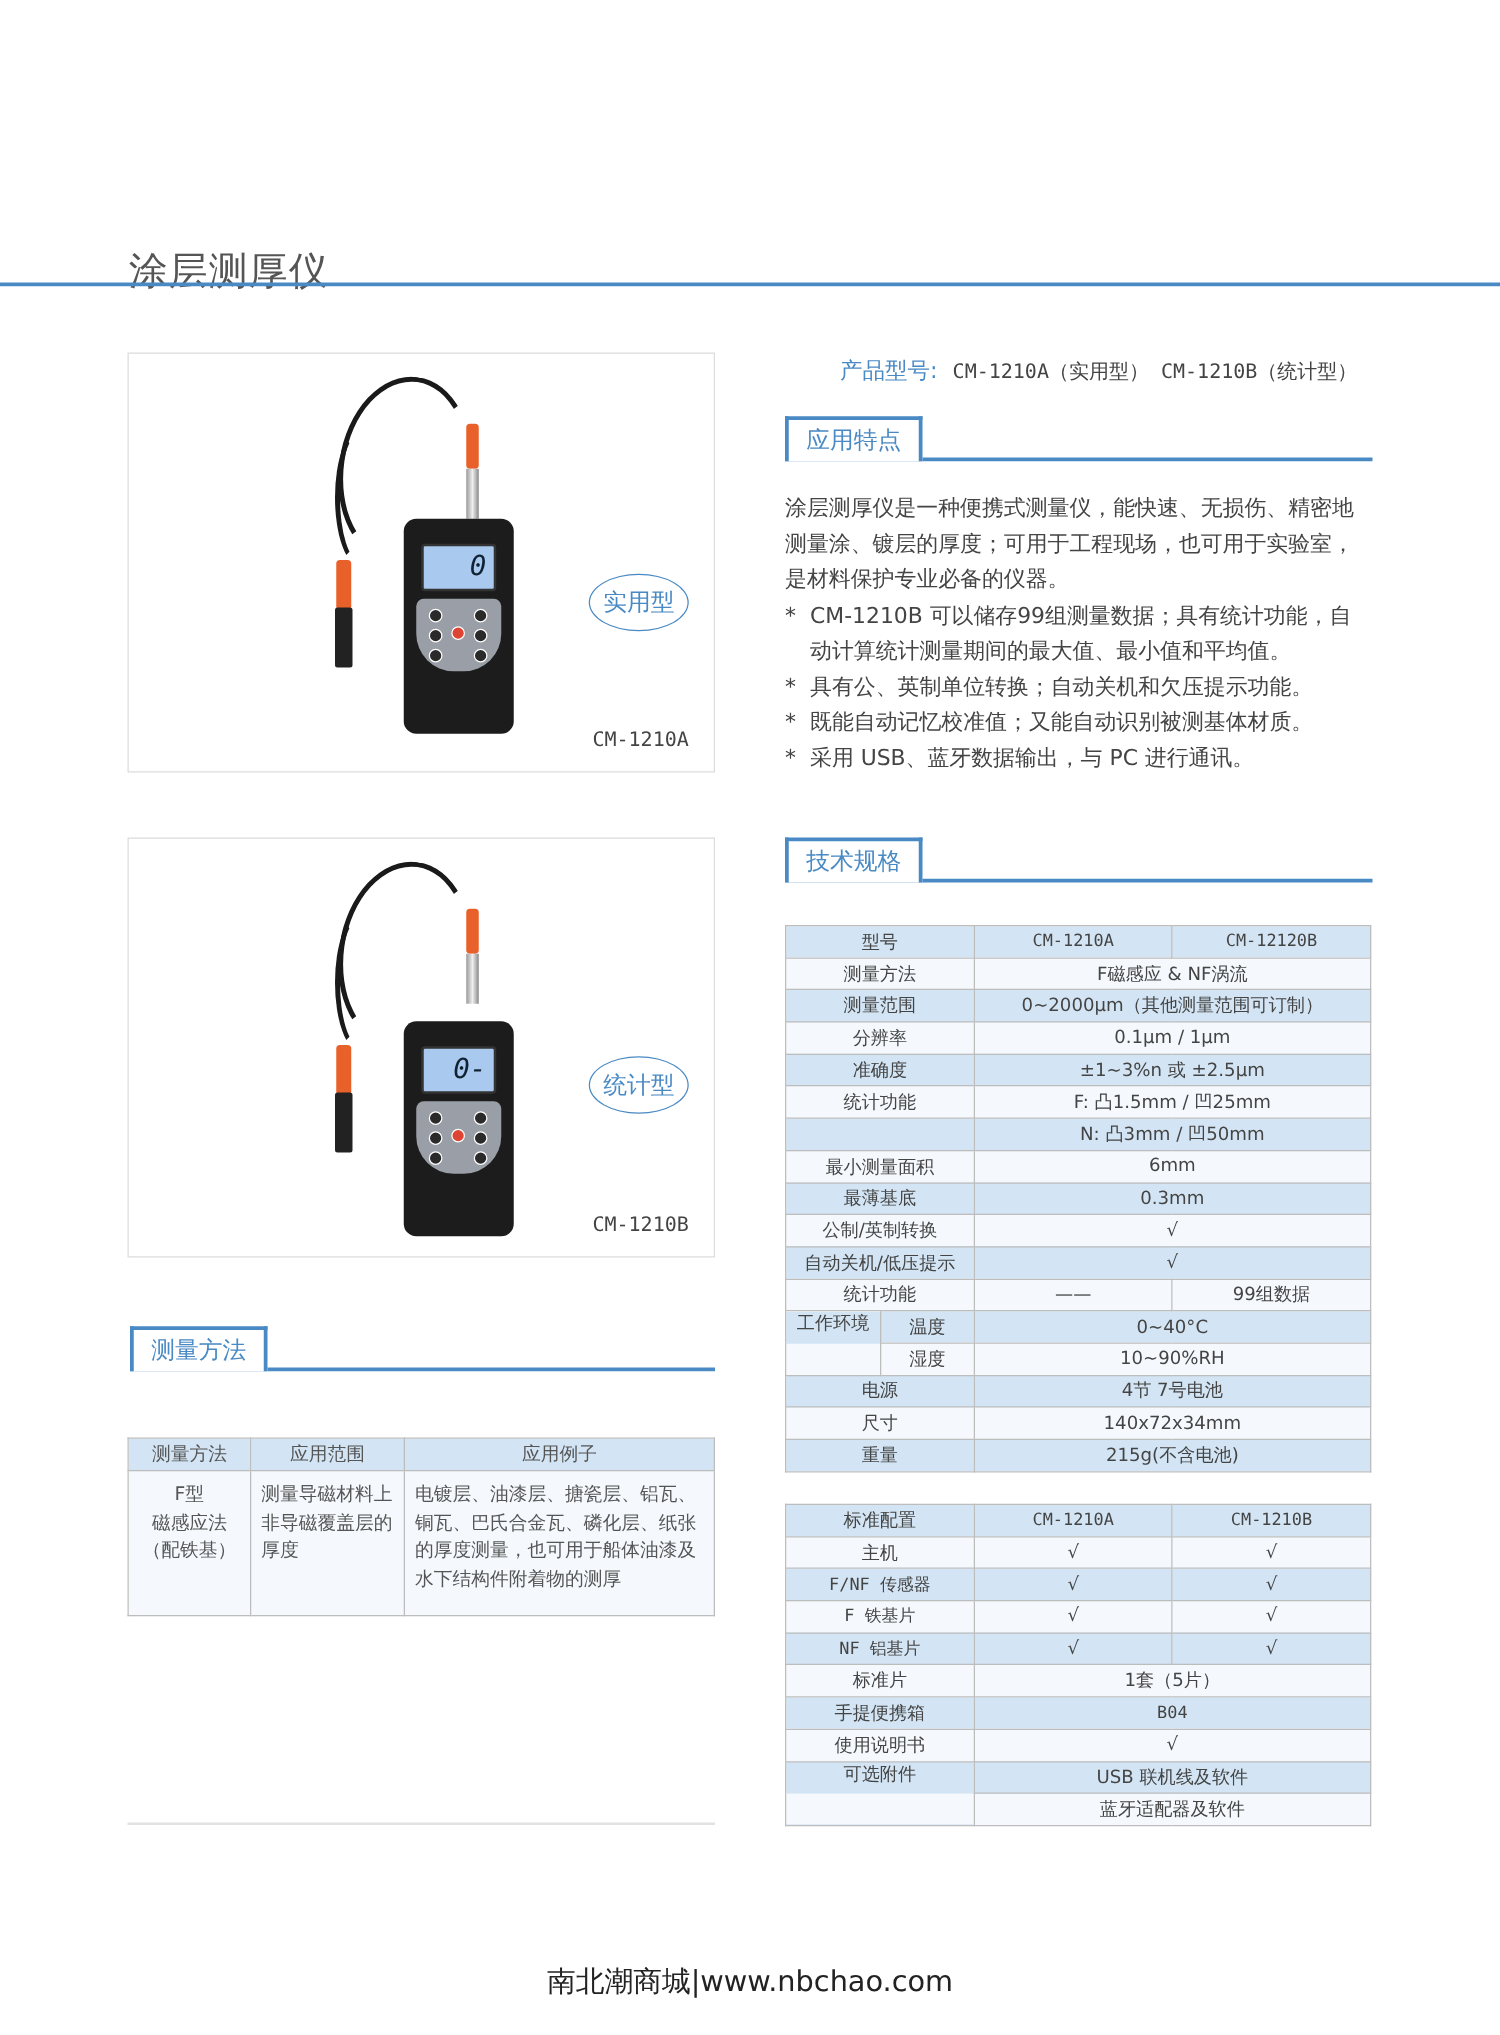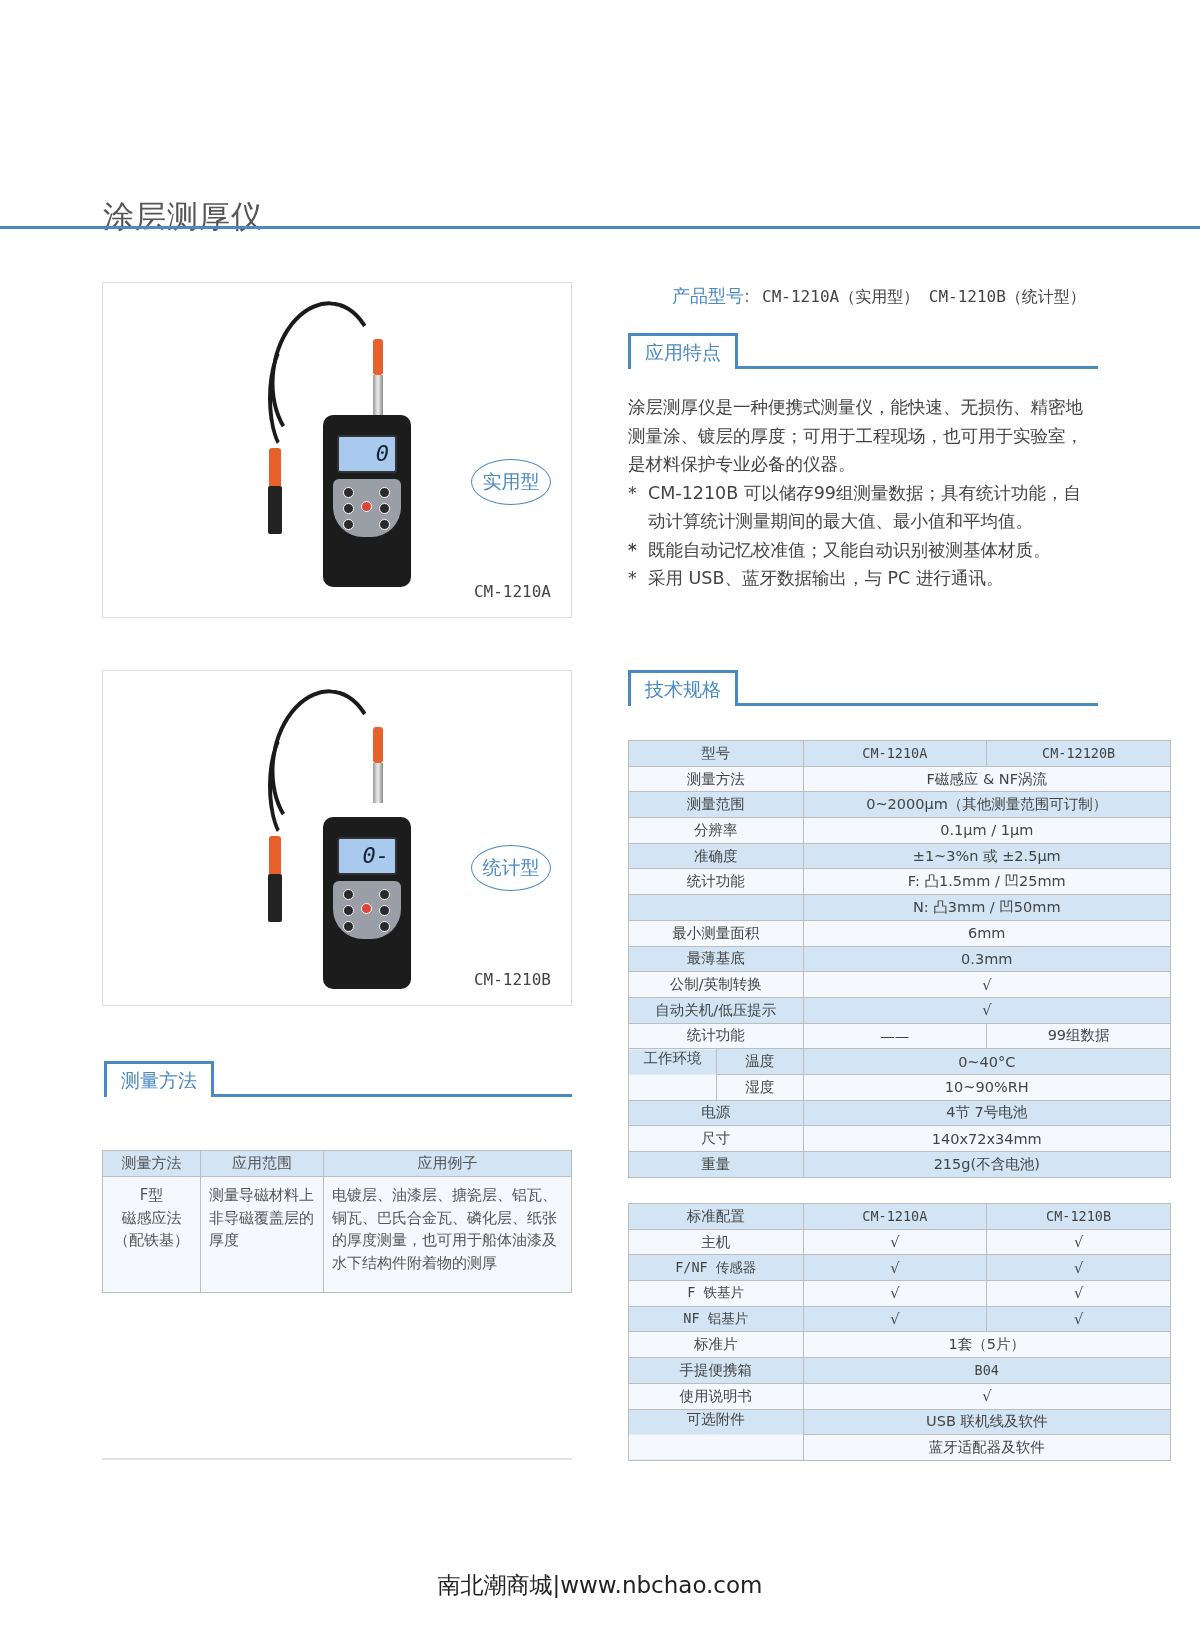--- a/index.html
+++ b/index.html
@@ -35,21 +35,21 @@
 
   .product-models { position: absolute; left: 642px; top: 284px; font-size: 18px; color: #444; white-space: nowrap; margin-left: 30px; }
   .product-models .lbl { color: #4a8ac4; margin-right: 12px; }
   .product-models .mono { font-family: "DejaVu Sans Mono", monospace; font-size: 16px; }
 
   .intro { position: absolute; left: 628px; top: 393px; width: 470px; font-size: 17.5px; line-height: 28.5px; color: #444; }
   .bullet { position: relative; padding-left: 20px; }
   .bullet .star { position: absolute; left: 0; top: 0; }
 
   table { border-collapse: collapse; }
-  .spec { position: absolute; left: 628px; width: 543px; font-size: 14.5px; color: #444; }
+  .spec { position: absolute; left: 628px; width: 469px; font-size: 14.5px; color: #444; }
   .spec td { border: 1.5px solid #bdbdbd; height: 25.7px; text-align: center; padding: 0 2px; white-space: nowrap; }
   .spec tr.blue td { background: #d3e5f4; }
   .spec tr.white td { background: #f5f9fd; }
   .spec td.lab { width: 151px; }
   .spec td.half { width: 159px; }
   .spec .mono { font-family: "DejaVu Sans Mono", monospace; font-size: 13.5px; }
 
   .method { position: absolute; left: 102px; top: 1150px; width: 470px; font-size: 15px; color: #555; }
   .method td { border: 1.5px solid #bdbdbd; vertical-align: top; }
   .method tr.head td { background: #d3e5f4; height: 26px; text-align: center; vertical-align: middle; }
@@ -121,21 +121,21 @@
 </div>
 
 <div class="section-head" style="left:628px;top:333px;width:470px;">
   <div class="section-line" style="left:0;width:470px;"></div>
   <div class="section-tab">应用特点</div>
 </div>
 
 <div class="intro">
   <div>涂层测厚仪是一种便携式测量仪，能快速、无损伤、精密地测量涂、镀层的厚度；可用于工程现场，也可用于实验室，是材料保护专业必备的仪器。</div>
   <div class="bullet"><span class="star">*</span><span>CM-1210B 可以储存99组测量数据；具有统计功能，自动计算统计测量期间的最大值、最小值和平均值。</span></div>
-  <div class="bullet"><span class="star">*</span></div>
+  <div class="bullet"><span class="star">*</span><span>具有公、英制单位转换；自动关机和欠压提示功能。</span></div>
   <div class="bullet"><span class="star">*</span><span>既能自动记忆校准值；又能自动识别被测基体材质。</span></div>
   <div class="bullet"><span class="star">*</span><span>采用 USB、蓝牙数据输出，与 PC 进行通讯。</span></div>
 </div>
 
 <div class="section-head" style="left:628px;top:670px;width:470px;">
   <div class="section-line" style="left:0;width:470px;"></div>
   <div class="section-tab">技术规格</div>
 </div>
 
 <table class="spec" style="top:740px;">

